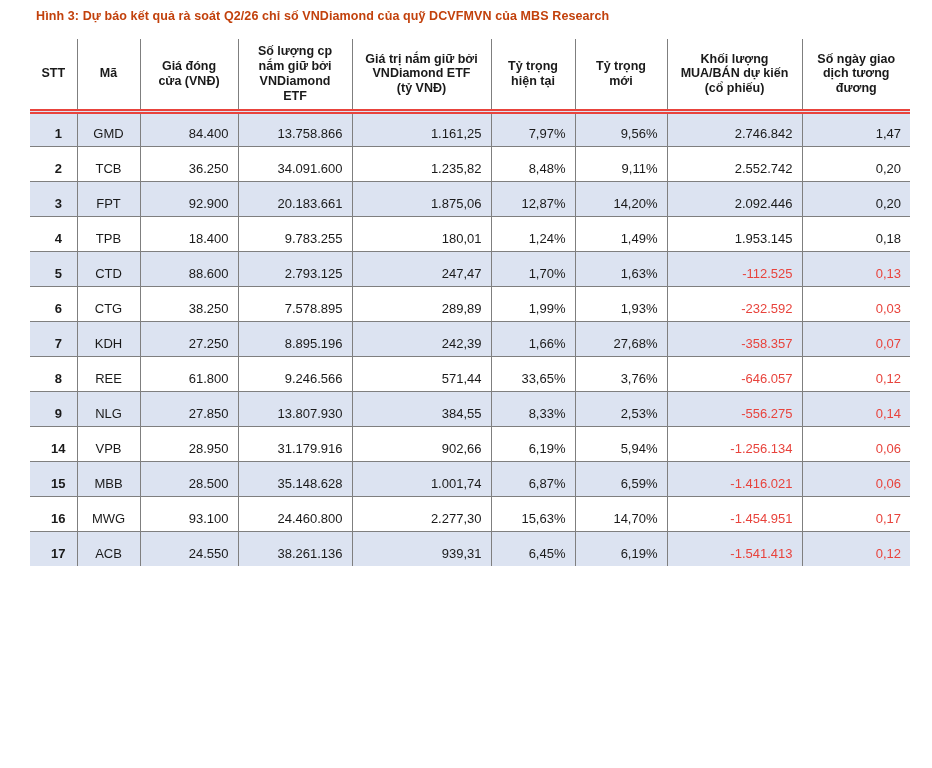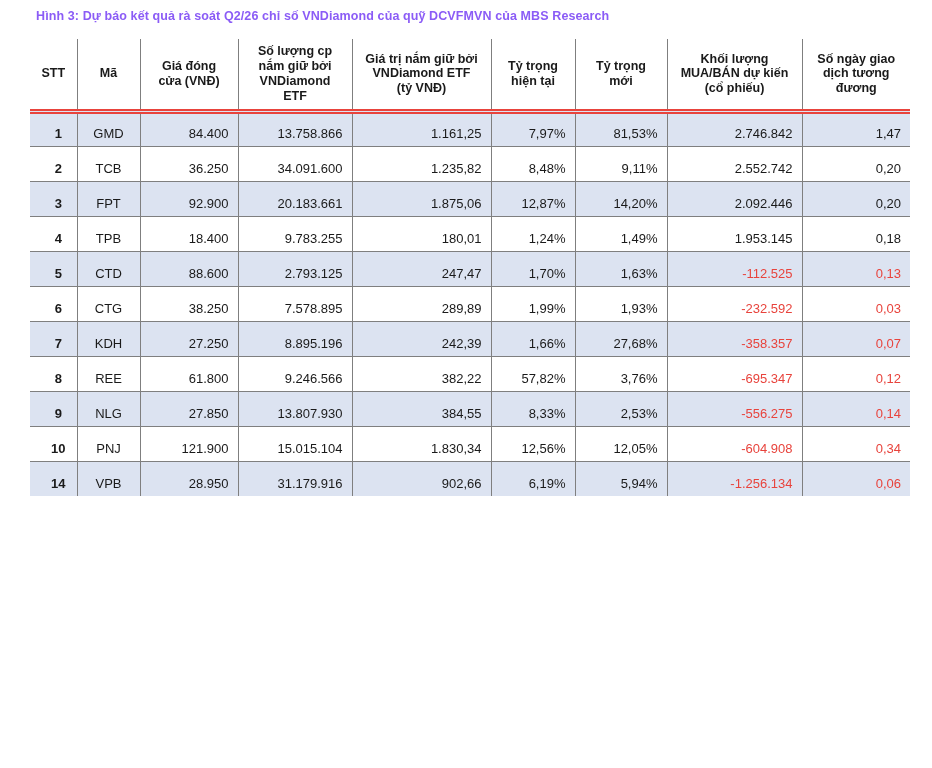--- a/index.html
+++ b/index.html
@@ -10,21 +10,21 @@
     width: 932px;
     height: 768px;
     overflow: hidden;
     font-family: "Liberation Sans", sans-serif;
     color: #1a1a1a;
   }
   .page-title {
     margin: 9px 0 0 36px;
     font-size: 12.5px;
     font-weight: bold;
-    color: #8b5cf6;
+    color: #c2410c;
     letter-spacing: 0.1px;
   }
   table.fig-table {
     margin: 16px 0 0 30px;
     width: 880px;
     border-collapse: collapse;
     table-layout: fixed;
   }
   col.c1 { width: 47px; }
   col.c2 { width: 63px; }
@@ -115,21 +115,21 @@
       </tr>
   </thead>
   <tbody id="table-body">
       <tr>
         <td>1</td>
         <td>GMD</td>
         <td>84.400</td>
         <td>13.758.866</td>
         <td>1.161,25</td>
         <td>7,97%</td>
-        <td>81,53%</td>
+        <td>9,56%</td>
         <td>2.746.842</td>
         <td>1,47</td>
       </tr>
       <tr>
         <td>2</td>
         <td>TCB</td>
         <td>36.250</td>
         <td>34.091.600</td>
         <td>1.235,82</td>
         <td>8,48%</td>
@@ -190,53 +190,75 @@
         <td>1,66%</td>
         <td>27,68%</td>
         <td class="neg">-358.357</td>
         <td class="neg">0,07</td>
       </tr>
       <tr>
         <td>8</td>
         <td>REE</td>
         <td>61.800</td>
         <td>9.246.566</td>
-        <td>382,22</td>
-        <td>57,82%</td>
+        <td>571,44</td>
+        <td>33,65%</td>
         <td>3,76%</td>
-        <td class="neg">-695.347</td>
+        <td class="neg">-646.057</td>
         <td class="neg">0,12</td>
       </tr>
       <tr>
         <td>9</td>
         <td>NLG</td>
         <td>27.850</td>
         <td>13.807.930</td>
         <td>384,55</td>
         <td>8,33%</td>
         <td>2,53%</td>
         <td class="neg">-556.275</td>
         <td class="neg">0,14</td>
       </tr>
       <tr>
-        <td>10</td>
-        <td>PNJ</td>
-        <td>121.900</td>
-        <td>15.015.104</td>
-        <td>1.830,34</td>
-        <td>12,56%</td>
-        <td>12,05%</td>
-        <td class="neg">-604.908</td>
-        <td class="neg">0,34</td>
-      </tr>
-      <tr>
         <td>14</td>
         <td>VPB</td>
         <td>28.950</td>
         <td>31.179.916</td>
         <td>902,66</td>
         <td>6,19%</td>
         <td>5,94%</td>
         <td class="neg">-1.256.134</td>
         <td class="neg">0,06</td>
       </tr>
+      <tr>
+        <td>15</td>
+        <td>MBB</td>
+        <td>28.500</td>
+        <td>35.148.628</td>
+        <td>1.001,74</td>
+        <td>6,87%</td>
+        <td>6,59%</td>
+        <td class="neg">-1.416.021</td>
+        <td class="neg">0,06</td>
+      </tr>
+      <tr>
+        <td>16</td>
+        <td>MWG</td>
+        <td>93.100</td>
+        <td>24.460.800</td>
+        <td>2.277,30</td>
+        <td>15,63%</td>
+        <td>14,70%</td>
+        <td class="neg">-1.454.951</td>
+        <td class="neg">0,17</td>
+      </tr>
+      <tr>
+        <td>17</td>
+        <td>ACB</td>
+        <td>24.550</td>
+        <td>38.261.136</td>
+        <td>939,31</td>
+        <td>6,45%</td>
+        <td>6,19%</td>
+        <td class="neg">-1.541.413</td>
+        <td class="neg">0,12</td>
+      </tr>
     </tbody>
 </table>
 
 </body></html>

